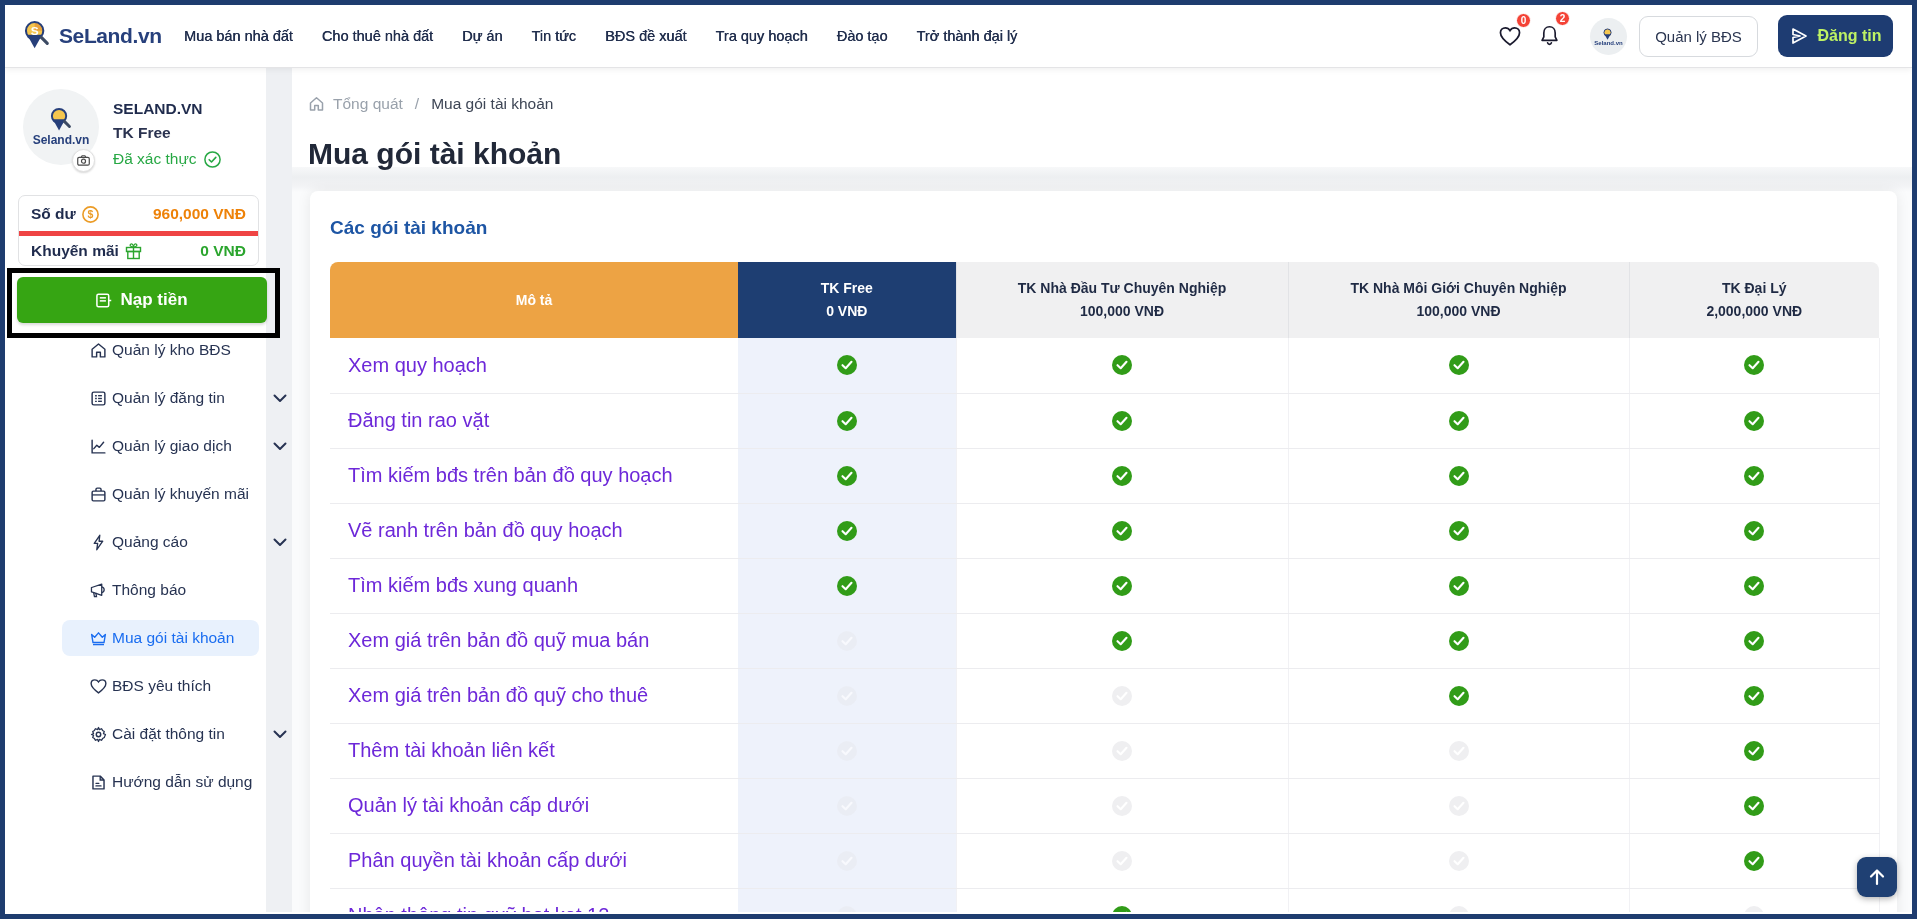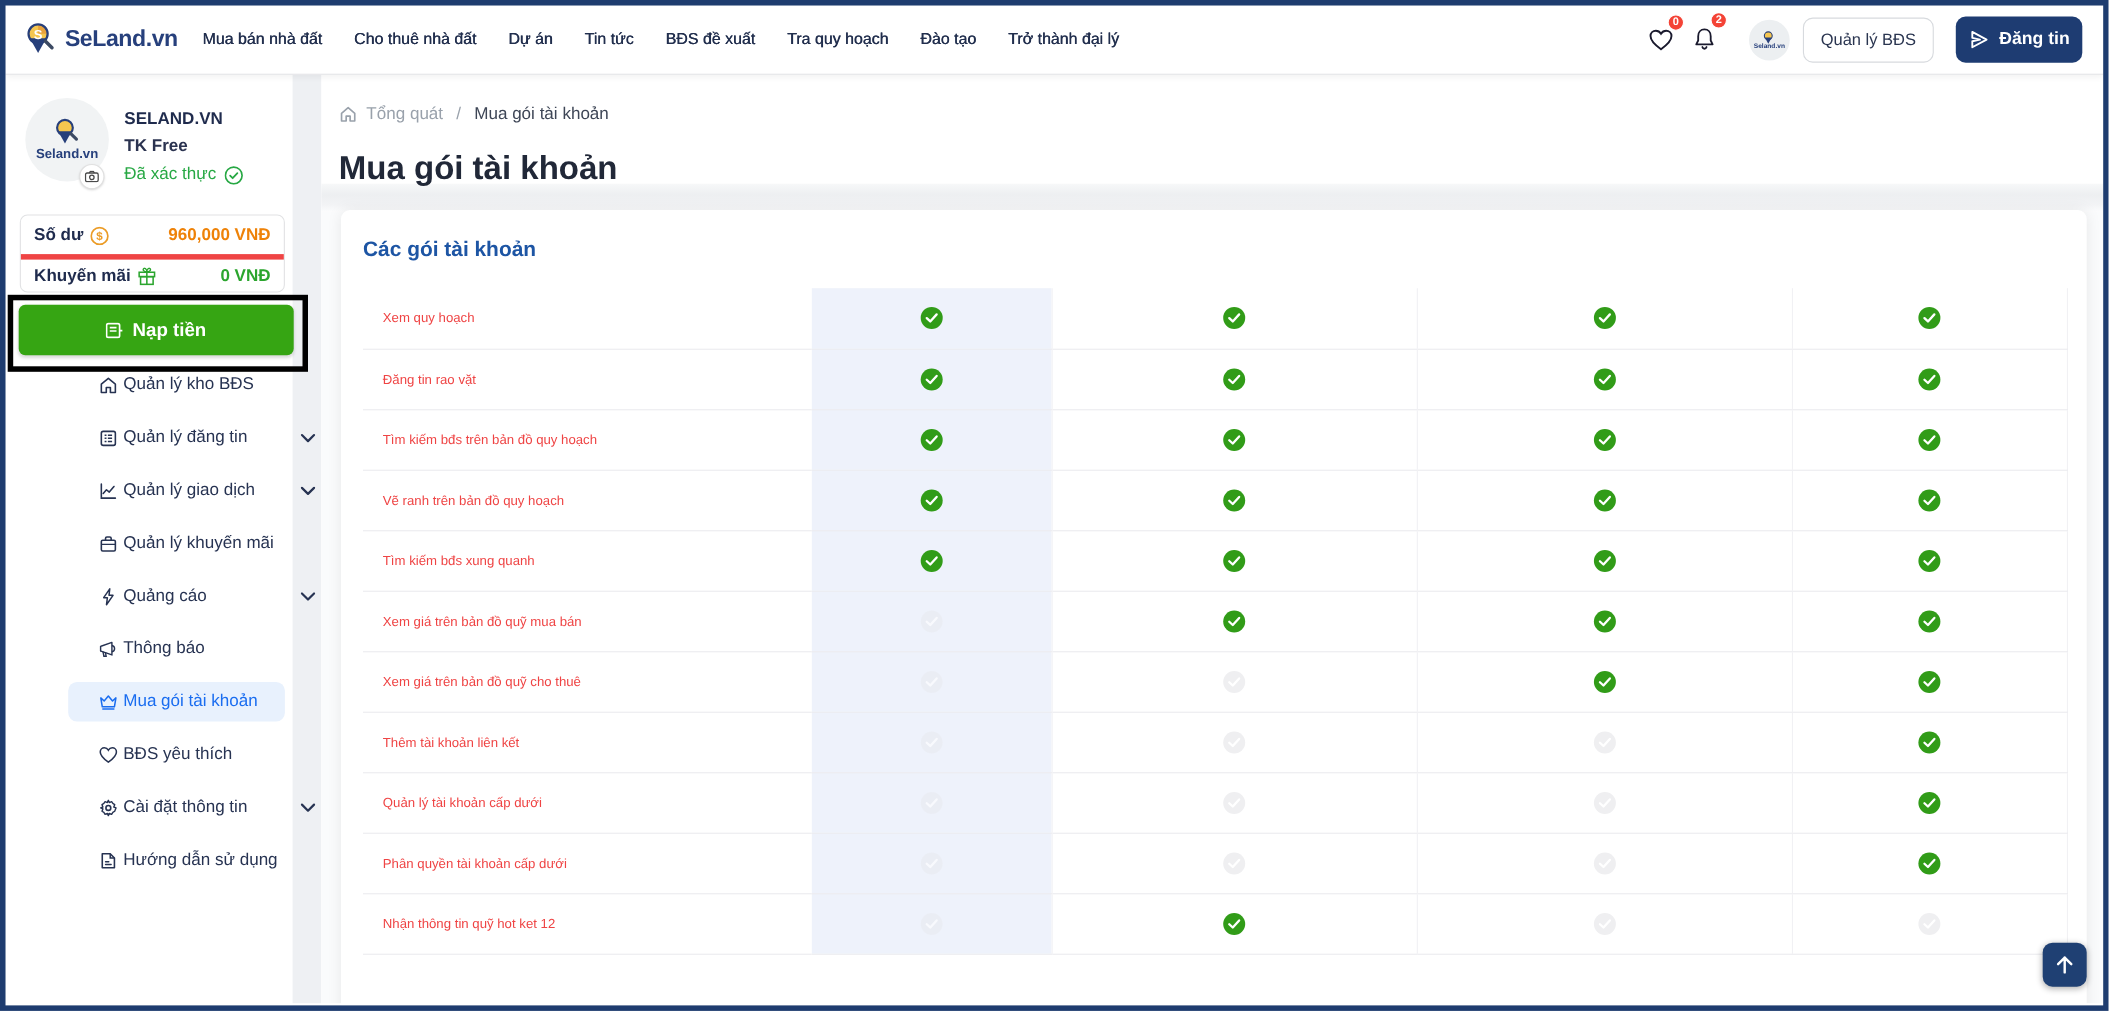--- a/index.html
+++ b/index.html
@@ -23,21 +23,21 @@
   .iw-heart { left:1494px; top:21px; width:22px; height:21px; }
   .iw-bell { left:1534px; top:19px; width:21px; height:23px; }
   .badge { position:absolute; top:-13px; right:-10px; min-width:15px; height:15px; border-radius:8px;
            background:#f44336; color:#fff; font-size:10px; font-weight:bold; display:flex;
            align-items:center; justify-content:center; border:1px solid #fff; }
   .avatar-sm { left:1585px; top:13px; width:37px; height:37px; border-radius:50%; background:#eceff1;
                display:flex; flex-direction:column; align-items:center; justify-content:center; overflow:hidden; }
   .avatar-sm .mini-txt { font-size:6px; font-weight:bold; color:#27407c; line-height:5px; }
   .btn-outline { left:1634px; top:11px; width:119px; height:41px; border:1px solid #d7dade; border-radius:9px; background:#fff;
                  color:#2a3550; font-size:15px; display:flex; align-items:center; justify-content:center; }
-  .btn-navy { left:1773px; top:10px; width:115px; height:42px; border-radius:9px; background:#1e3c72; color:#ffffff;
+  .btn-navy { left:1773px; top:10px; width:115px; height:42px; border-radius:9px; background:#1e3c72; color:#bef264;
               font-size:16px; font-weight:bold; display:flex; align-items:center; justify-content:center; gap:8px; }
 
   
   .sidebar { position:absolute; left:5px; top:68px; width:261px; bottom:5px; background:#fff; z-index:10; }
   .avatar-big { position:absolute; left:18px; top:21px; width:76px; height:76px; border-radius:50%;
                 background:#f1f3f4; display:flex; flex-direction:column; align-items:center; justify-content:center; }
   .avatar-big .mini-txt { font-size:12px; font-weight:bold; color:#27407c; }
   .cam { position:absolute; left:67px; top:81px; width:23px; height:23px; border-radius:50%; background:#fff;
          border:1px solid #e0e0e0; display:flex; align-items:center; justify-content:center; box-shadow:0 1px 2px rgba(0,0,0,.15); }
   .pname { position:absolute; left:108px; top:32px; font-size:15.5px; font-weight:bold; color:#1f2b4d; }
@@ -79,21 +79,21 @@
 
   
   table.pk { position:absolute; left:20px; top:71px; border-collapse:collapse; table-layout:fixed; }
   table.pk col.c1{width:408px;} table.pk col.c2{width:218px;} table.pk col.c3{width:332px;}
   table.pk col.c4{width:341px;} table.pk col.c5{width:250px;}
   table.pk th { height:76px; font-size:14px; font-weight:bold; text-align:center; vertical-align:middle; line-height:23px; }
   th.h-desc { background:#eda344; color:#fff; border-radius:8px 0 0 0; }
   th.h-free { background:#1e3e72; color:#fff; }
   th.h-gray { background:#f0f0f1; color:#1f2a44; border-left:1px solid #e2e3e6; }
   table.pk td { height:55px; border-bottom:1px solid #ececef; vertical-align:middle; }
-  td.lbl { font-size:12px; color:#ef4444; padding-left:18px; background:#fff; }
+  td.lbl { font-size:20px; color:#6d28d9; padding-left:18px; background:#fff; }
   td.cfree { background:#eef2fb; text-align:center; }
   td.cw { background:#fff; text-align:center; border-left:1px solid #f1f1f4; }
   td.cw:last-child { border-right:1px solid #f1f1f4; }
   .okg, .okx, .okf { display:inline-block; width:20px; height:20px; border-radius:50%; vertical-align:middle; }
   .okg { background:#319c18; }
   .okx { background:#efeff1; }
   .okf { background:#e9ebf1; opacity:.6; }
   .okg svg, .okx svg, .okf svg { display:block; }
 
   .scrolltop { position:absolute; left:1857px; top:857px; width:40px; height:40px; background:#1f4073;
@@ -318,20 +318,27 @@
     <div class="card-h">Các gói tài khoản</div>
     <table class="pk">
       <colgroup>
           <col class="c1">
           <col class="c2">
           <col class="c3">
           <col class="c4">
           <col class="c5">
         </colgroup>
       <tbody>
+          <tr>
+        <th class="h-desc">Mô tả</th>
+        <th class="h-free">TK Free<br>0 VNĐ</th>
+        <th class="h-gray">TK Nhà Đầu Tư Chuyên Nghiệp<br>100,000 VNĐ</th>
+        <th class="h-gray">TK Nhà Môi Giới Chuyên Nghiệp<br>100,000 VNĐ</th>
+        <th class="h-gray" style="border-radius:0 8px 0 0">TK Đại Lý<br>2,000,000 VNĐ</th>
+      </tr>
       <tr>
             <td class="lbl">Xem quy hoạch</td>
             <td class="cfree"><span class="okg"><svg width="20" height="20" viewBox="0 0 20 20">
                   <path d="M5.5 10.2 L8.7 13.2 L14.5 6.8" stroke="#fff" stroke-width="2.1" fill="none" stroke-linecap="round" stroke-linejoin="round"></path>
                 </svg></span></td>
             <td class="cw"><span class="okg"><svg width="20" height="20" viewBox="0 0 20 20">
                   <path d="M5.5 10.2 L8.7 13.2 L14.5 6.8" stroke="#fff" stroke-width="2.1" fill="none" stroke-linecap="round" stroke-linejoin="round"></path>
                 </svg></span></td>
             <td class="cw"><span class="okg"><svg width="20" height="20" viewBox="0 0 20 20">
                   <path d="M5.5 10.2 L8.7 13.2 L14.5 6.8" stroke="#fff" stroke-width="2.1" fill="none" stroke-linecap="round" stroke-linejoin="round"></path>

